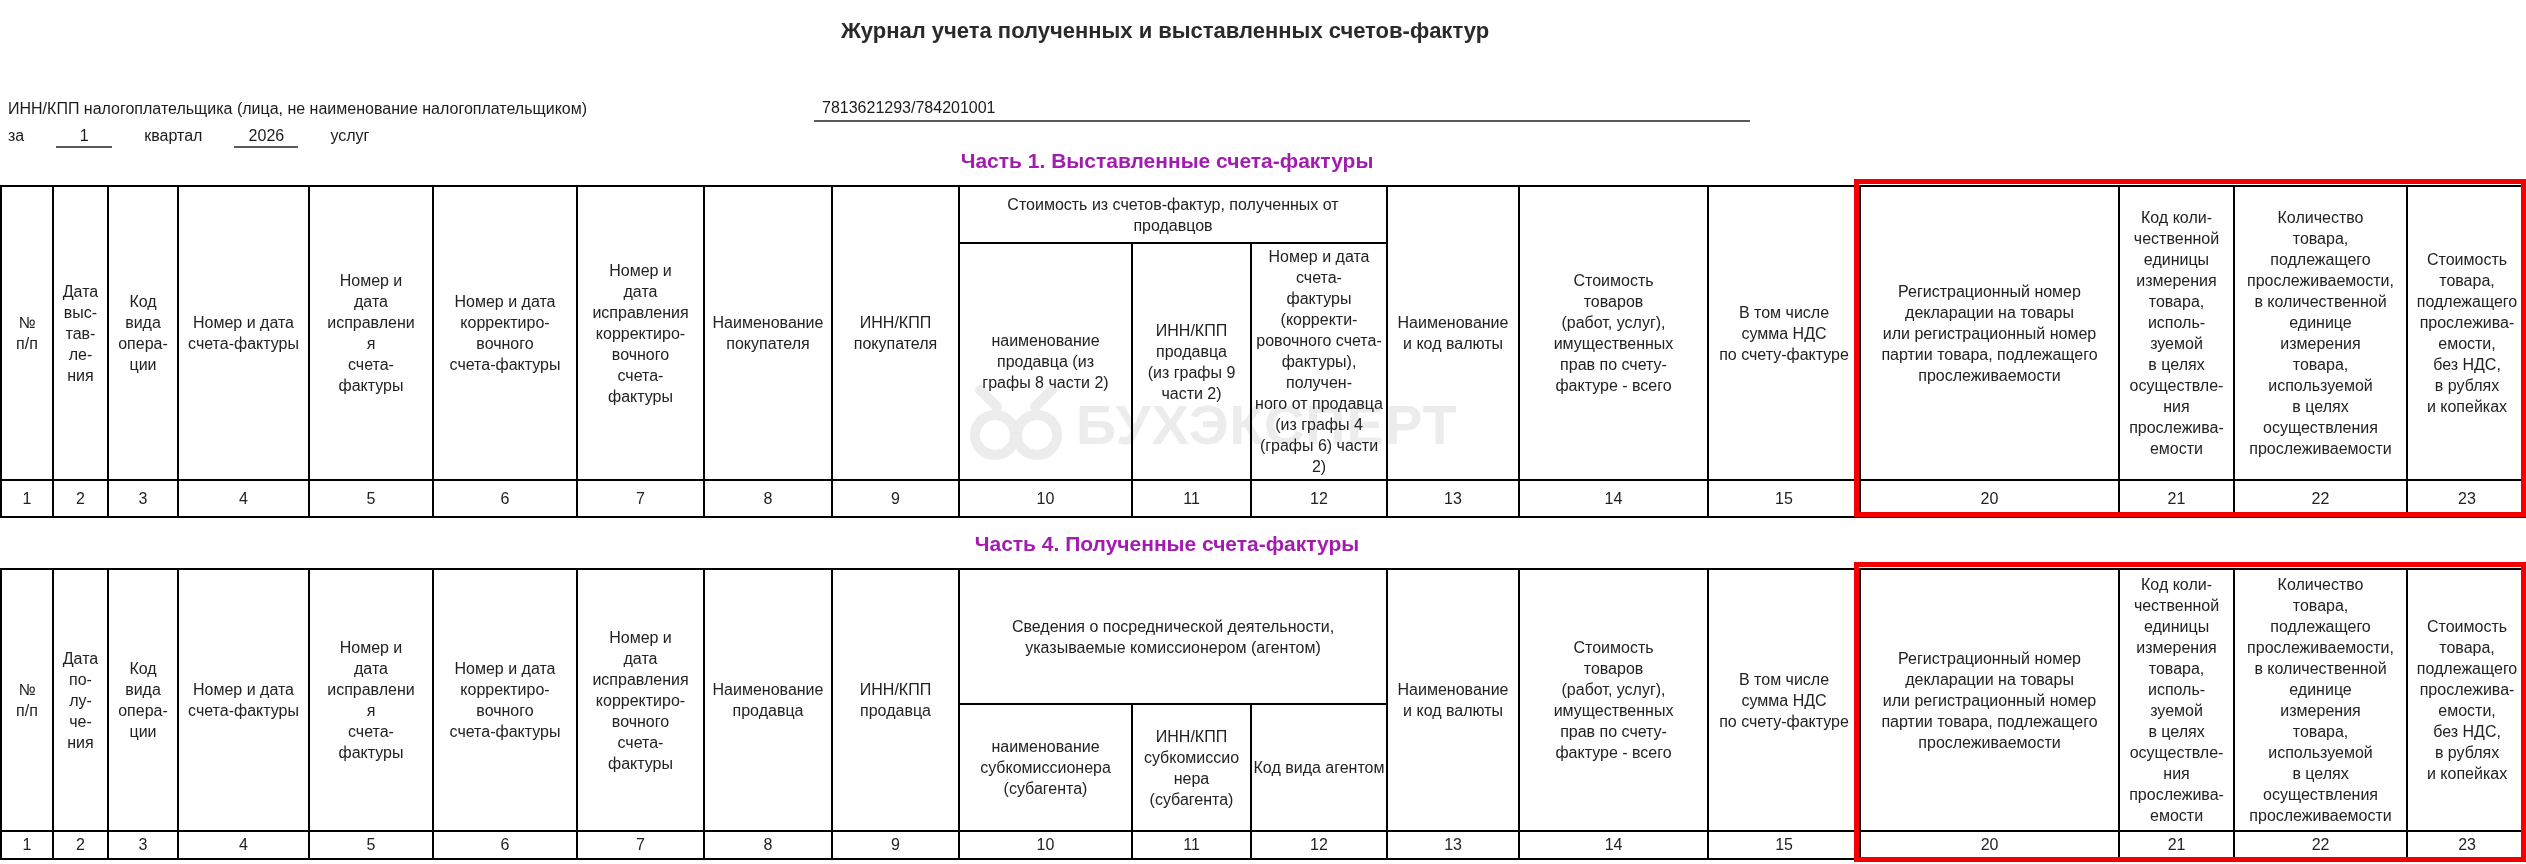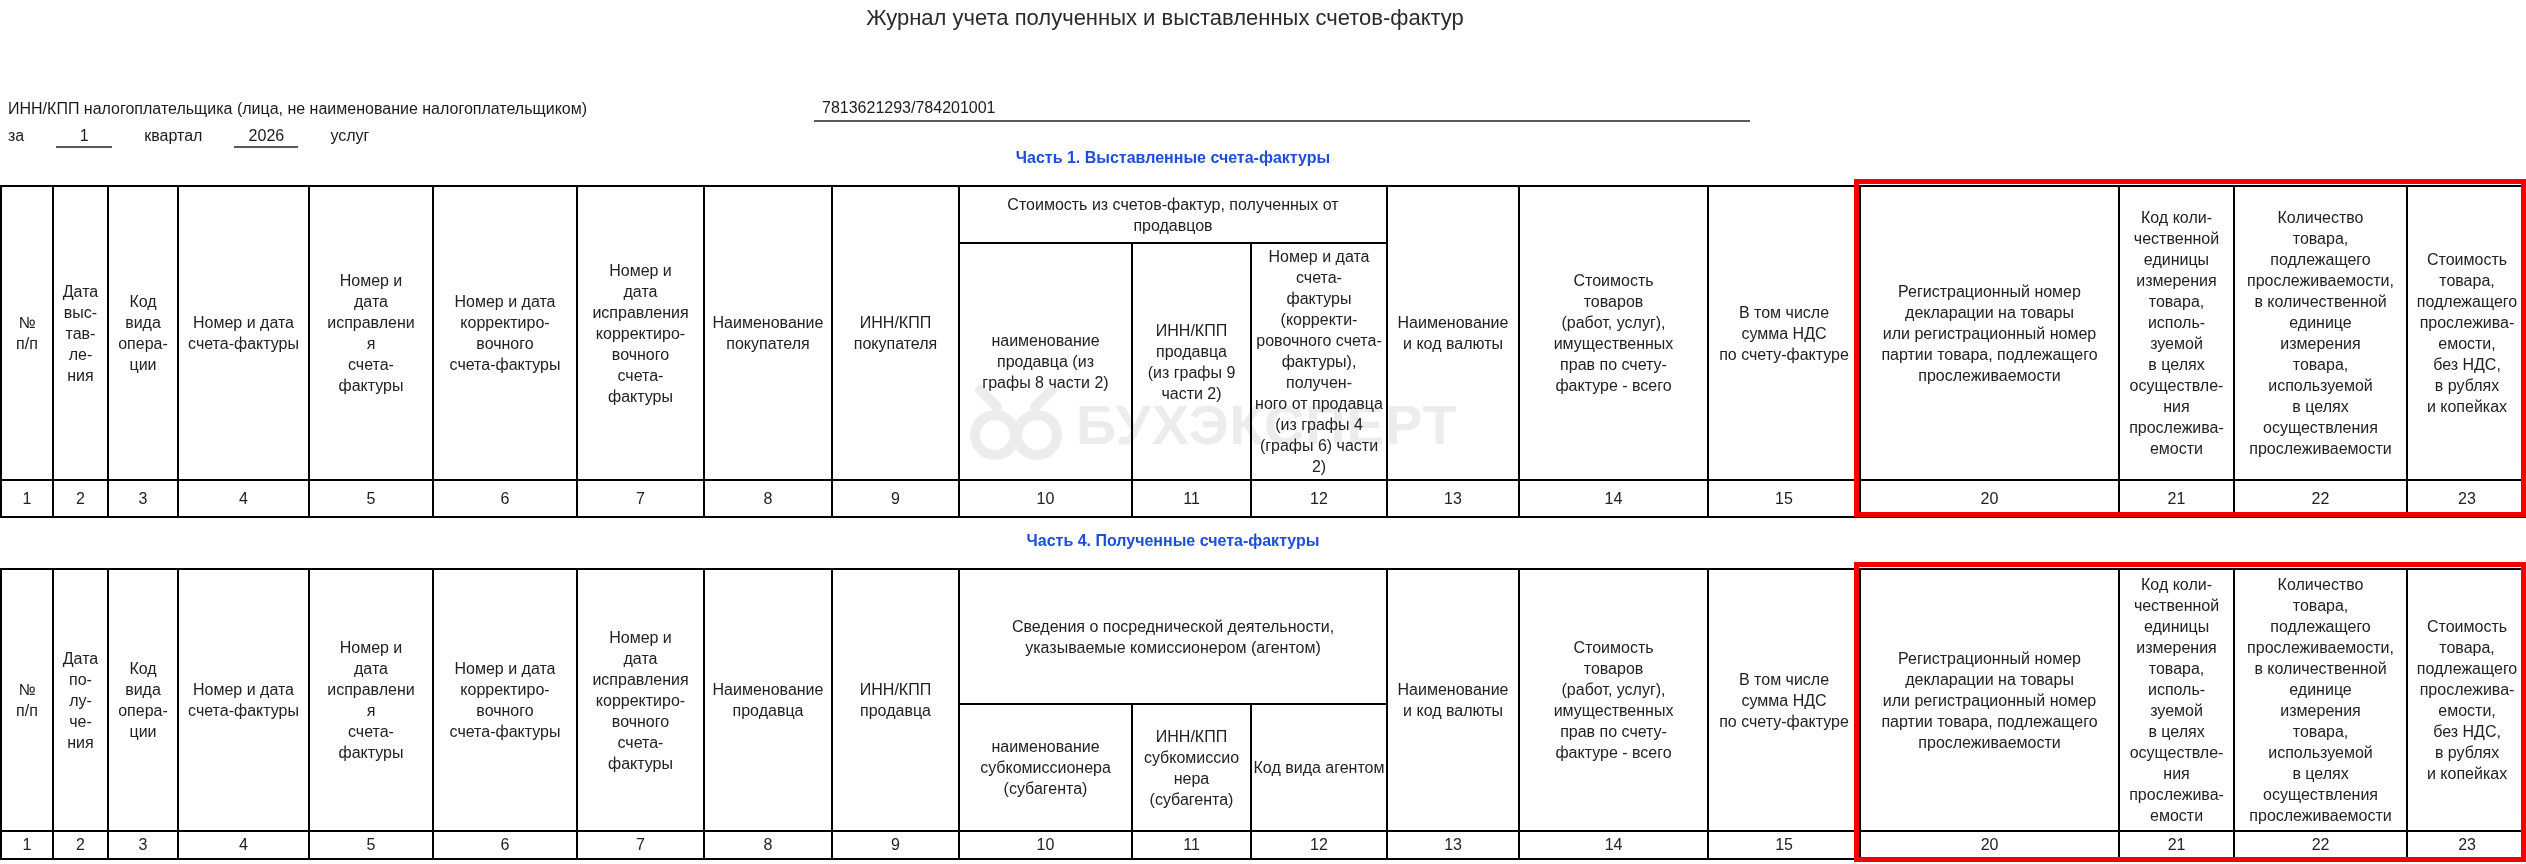--- a/index.html
+++ b/index.html
@@ -1,35 +1,35 @@
 <!DOCTYPE html>
 <html><head>
 <meta charset="utf-8">
 <style>
   *{box-sizing:border-box;margin:0;padding:0}
   html,body{background:#ffffff}
   .page{position:relative;width:2526px;height:864px;background:#fff;
         font-family:"Liberation Sans",sans-serif;color:#1c1c1c;overflow:hidden}
 
-  .doc-title{position:absolute;top:5px;left:0;width:2330px;text-align:center;
-             font-size:22px;font-weight:normal;color:#2a2a2a}
+  .doc-title{position:absolute;top:18px;left:0;width:2330px;text-align:center;
+             font-size:22px;font-weight:bold;color:#2a2a2a}
 
   .info-row{position:absolute;left:8px;width:2510px;height:28px;font-size:16px}
   .info-row .lbl{display:inline-block;padding-top:4px}
   .val-line{position:absolute;top:0;left:806px;width:936px;height:26px;
             border-bottom:2px solid #5a5a5a;padding:3px 0 0 8px;font-size:16px}
   .period{position:absolute;left:8px;top:124px;font-size:16px;display:flex;
           gap:32px;align-items:stretch;height:24px}
   .period span{padding-top:3px}
   .blank{border-bottom:2px solid #5a5a5a;text-align:center;padding:3px 4px 0 4px}
   .blank-q{min-width:56px}
   .blank-y{min-width:64px}
 
-  .part-heading{position:absolute;left:8px;width:2330px;text-align:center;
-                font-size:16px;font-weight:bold;color:#1d4ed8}
+  .part-heading{position:absolute;left:2px;width:2330px;text-align:center;
+                font-size:21px;font-weight:bold;color:#a21caf}
   .ph1{top:149px}
   .ph2{top:532px}
 
   .watermark{position:absolute;left:970px;top:384px;display:flex;
              align-items:center;gap:14px;color:#ececec}
   .wm-text{font-size:56px;font-weight:bold;letter-spacing:1px;line-height:1}
 
   table.sheet{position:absolute;left:0;border-collapse:collapse;table-layout:fixed;
               width:2526px;background:transparent}
   .t1{top:185px}

